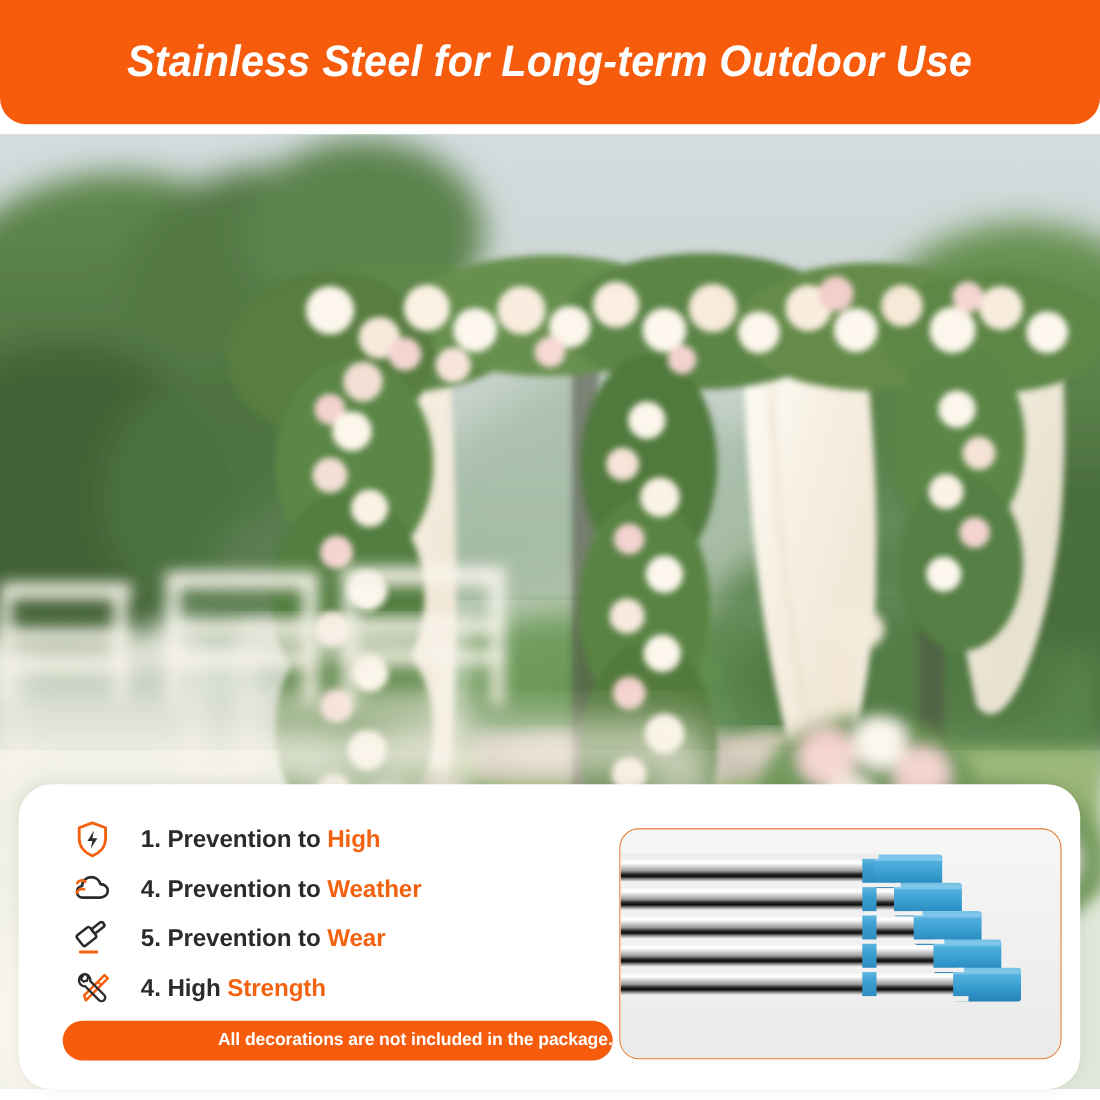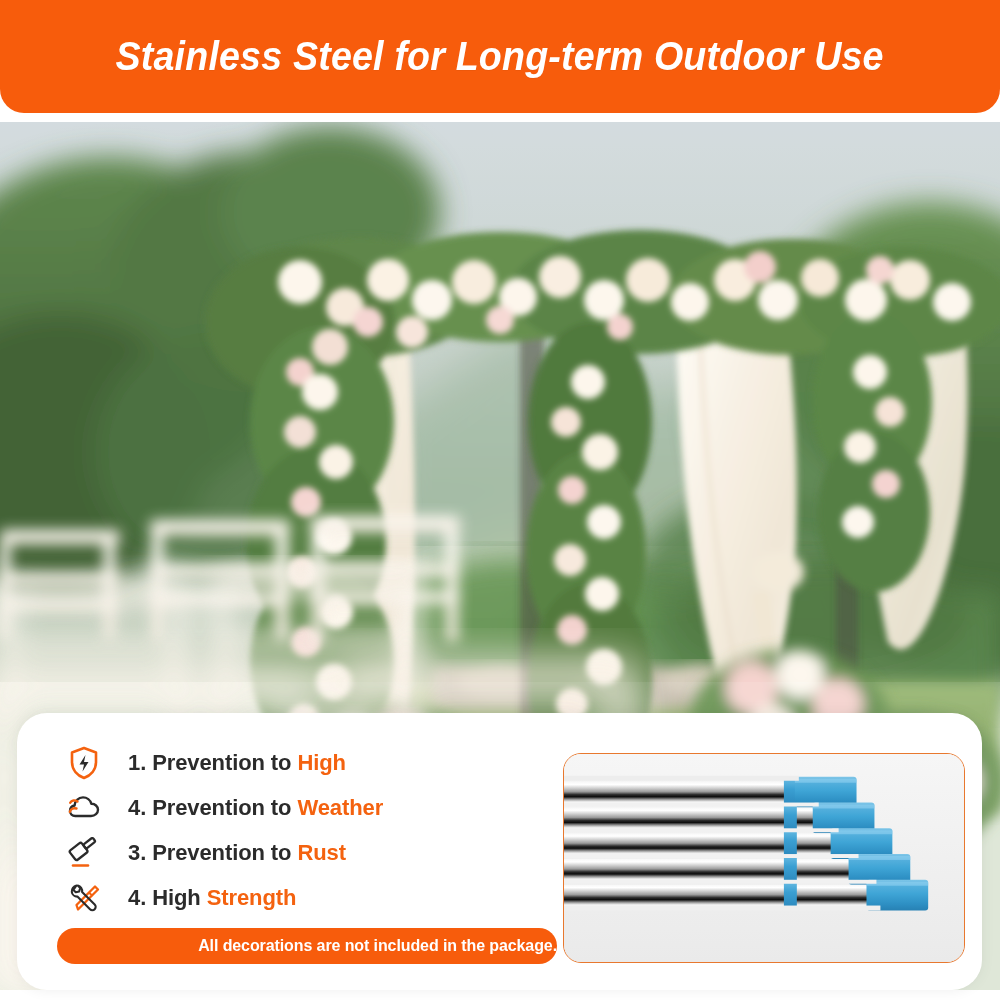--- a/index.html
+++ b/index.html
@@ -435,21 +435,21 @@
       <span class="feature-icon">
         <svg width="34" height="32" viewBox="0 0 34 32">
           <g transform="rotate(-38 17 14)">
             <rect x="5" y="5" width="15" height="12" rx="2" fill="none" stroke="#2B2B2B" stroke-width="2.3"></rect>
             <rect x="20" y="8.6" width="12" height="5" rx="1.6" fill="none" stroke="#2B2B2B" stroke-width="2.3"></rect>
           </g>
           <path d="M6 28.5 H21" stroke="#F4620F" stroke-width="2.6" stroke-linecap="round"></path>
         </svg>
       </span>
       <span class="feature-text">
-        <span>3. Prevention to </span><span class="accent">Rust</span>
+        <span>5. Prevention to </span><span class="accent">Wear</span>
       </span>
     </div>
 
     <div class="feature-row">
       <span class="feature-icon">
         <svg width="34" height="32" viewBox="0 0 34 32">
 
           <path d="M28 4.5 L31 7.5 L14.5 24 L11 27.5 L9.5 23 L12.5 20 Z" fill="none" stroke="#F4620F" stroke-width="2.3" stroke-linejoin="round"></path>
           <path d="M22 10.5 L25.5 14" stroke="#F4620F" stroke-width="2"></path>
 

